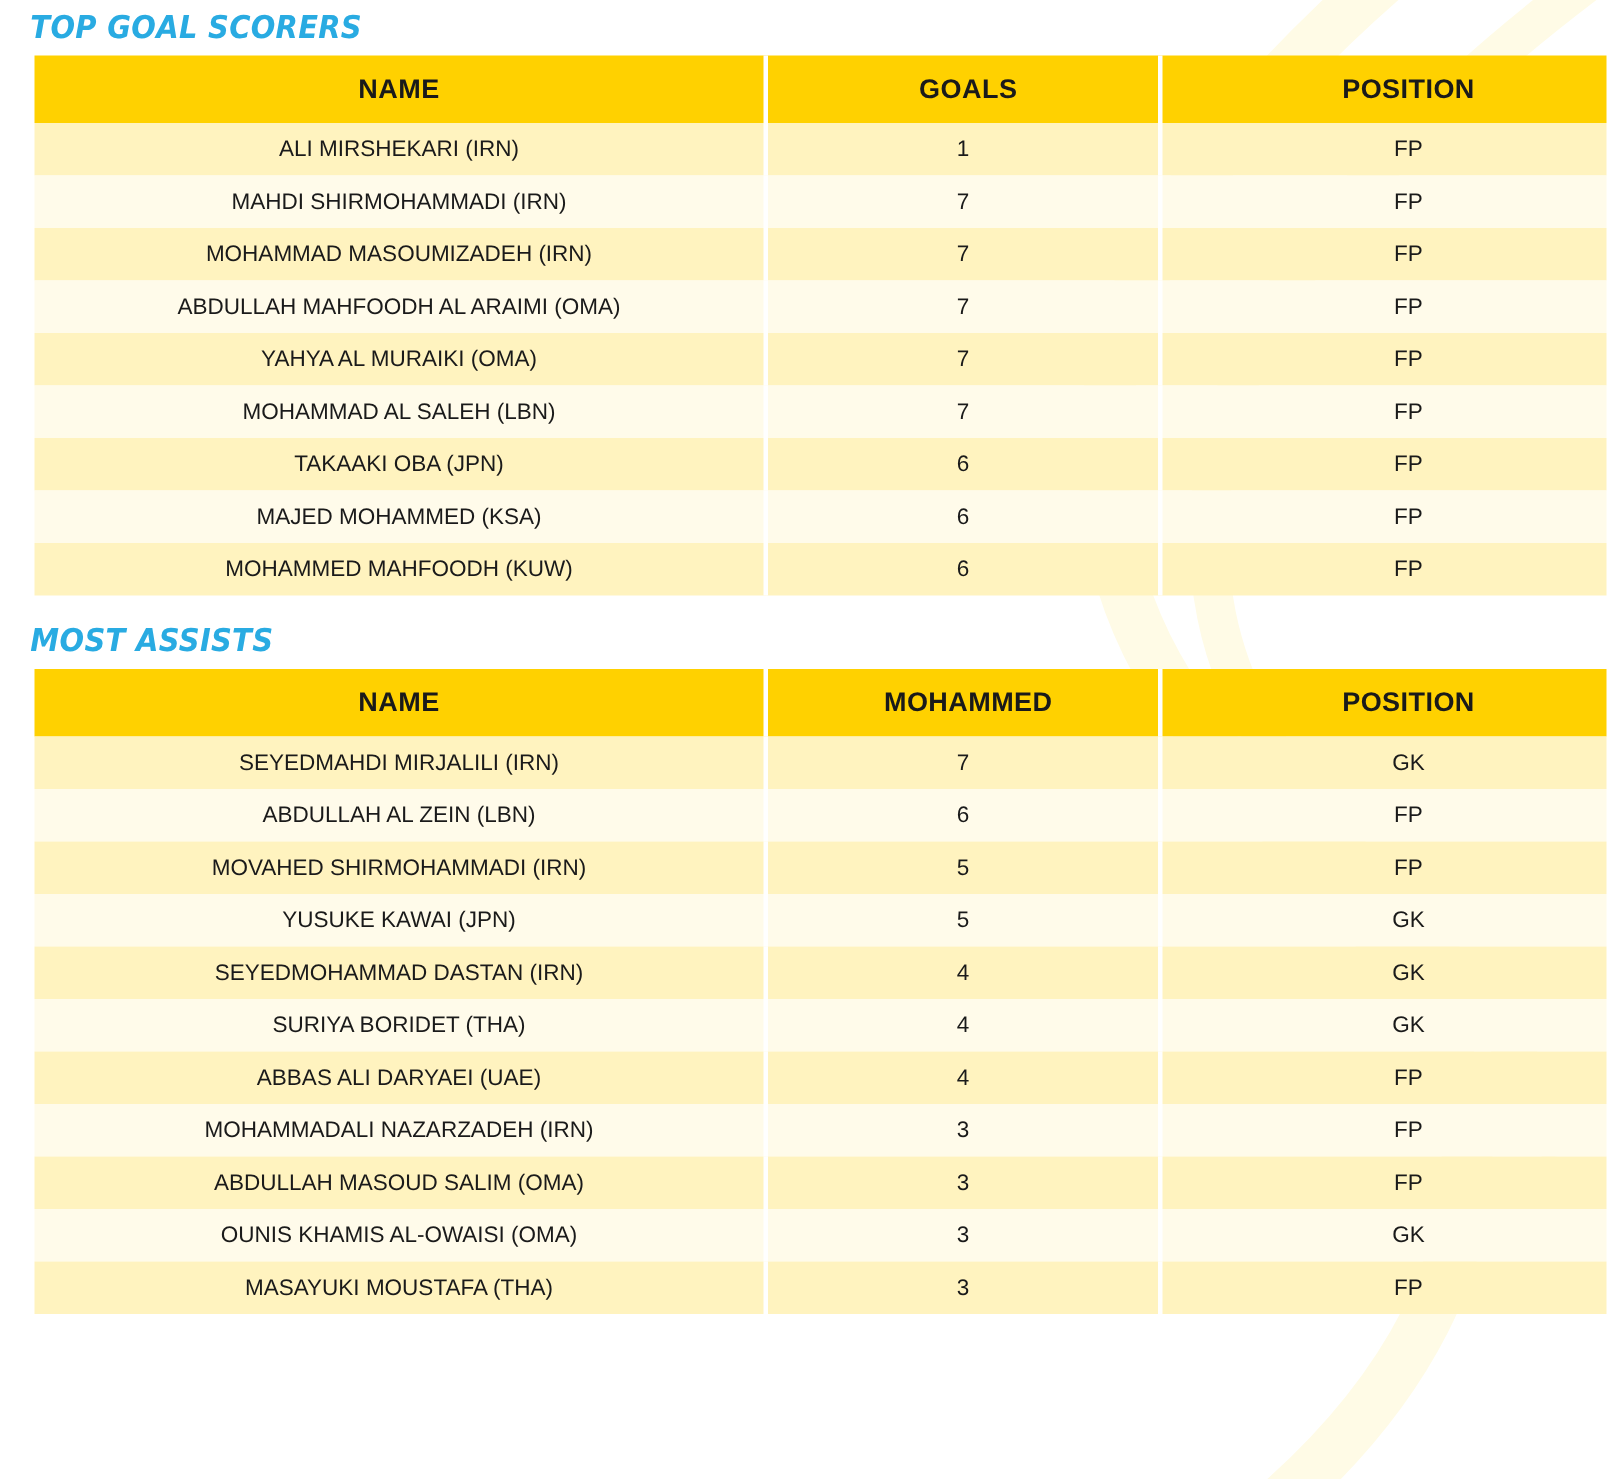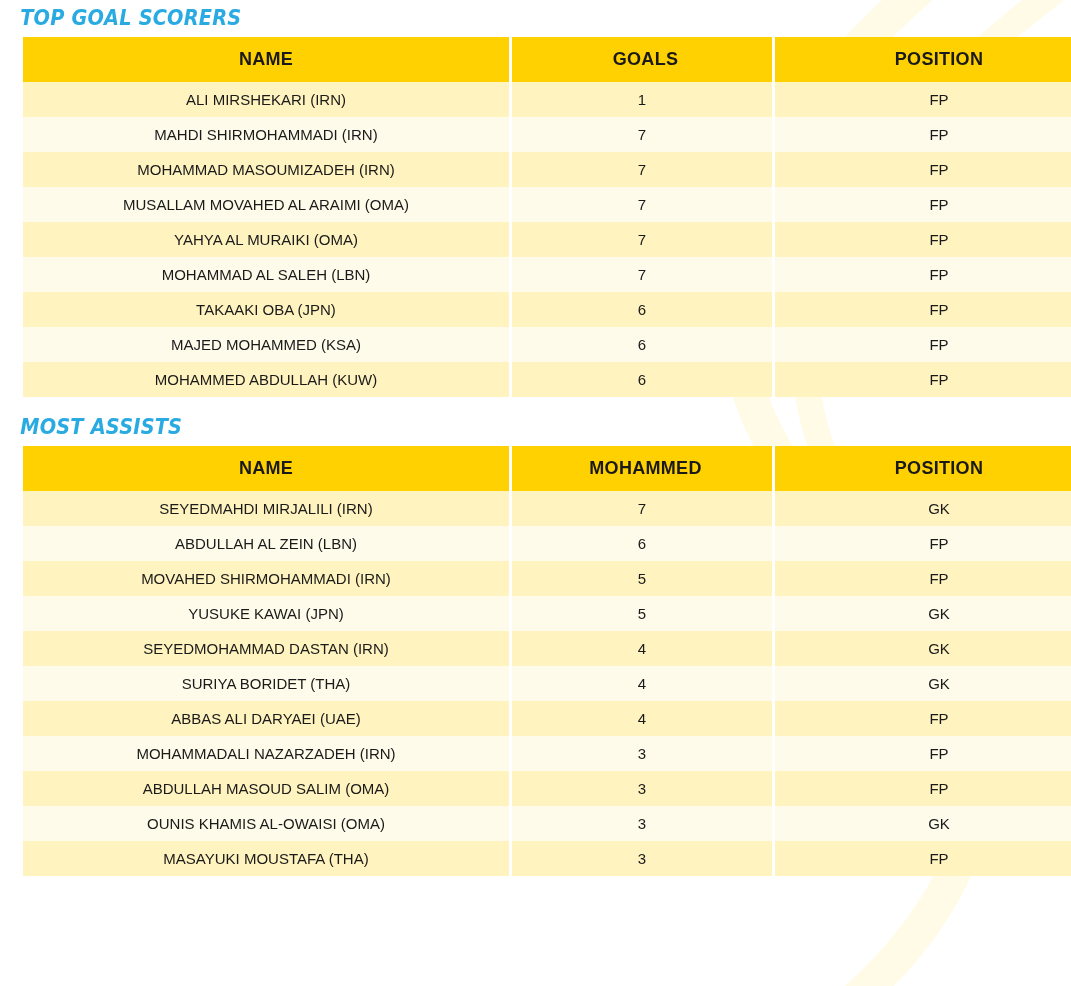--- a/index.html
+++ b/index.html
@@ -106,21 +106,21 @@
           <td>MAHDI SHIRMOHAMMADI (IRN)</td>
           <td>7</td>
           <td>FP</td>
         </tr>
         <tr>
           <td>MOHAMMAD MASOUMIZADEH (IRN)</td>
           <td>7</td>
           <td>FP</td>
         </tr>
         <tr>
-          <td>MUSALLAM MOVAHED AL ARAIMI (OMA)</td>
+          <td>ABDULLAH MAHFOODH AL ARAIMI (OMA)</td>
           <td>7</td>
           <td>FP</td>
         </tr>
         <tr>
           <td>YAHYA AL MURAIKI (OMA)</td>
           <td>7</td>
           <td>FP</td>
         </tr>
         <tr>
           <td>MOHAMMAD AL SALEH (LBN)</td>
@@ -131,21 +131,21 @@
           <td>TAKAAKI OBA (JPN)</td>
           <td>6</td>
           <td>FP</td>
         </tr>
         <tr>
           <td>MAJED MOHAMMED (KSA)</td>
           <td>6</td>
           <td>FP</td>
         </tr>
         <tr>
-          <td>MOHAMMED ABDULLAH (KUW)</td>
+          <td>MOHAMMED MAHFOODH (KUW)</td>
           <td>6</td>
           <td>FP</td>
         </tr>
       </tbody>
     </table>
   </div>
 
   <div class="gap"></div>
 
   <div class="section">

